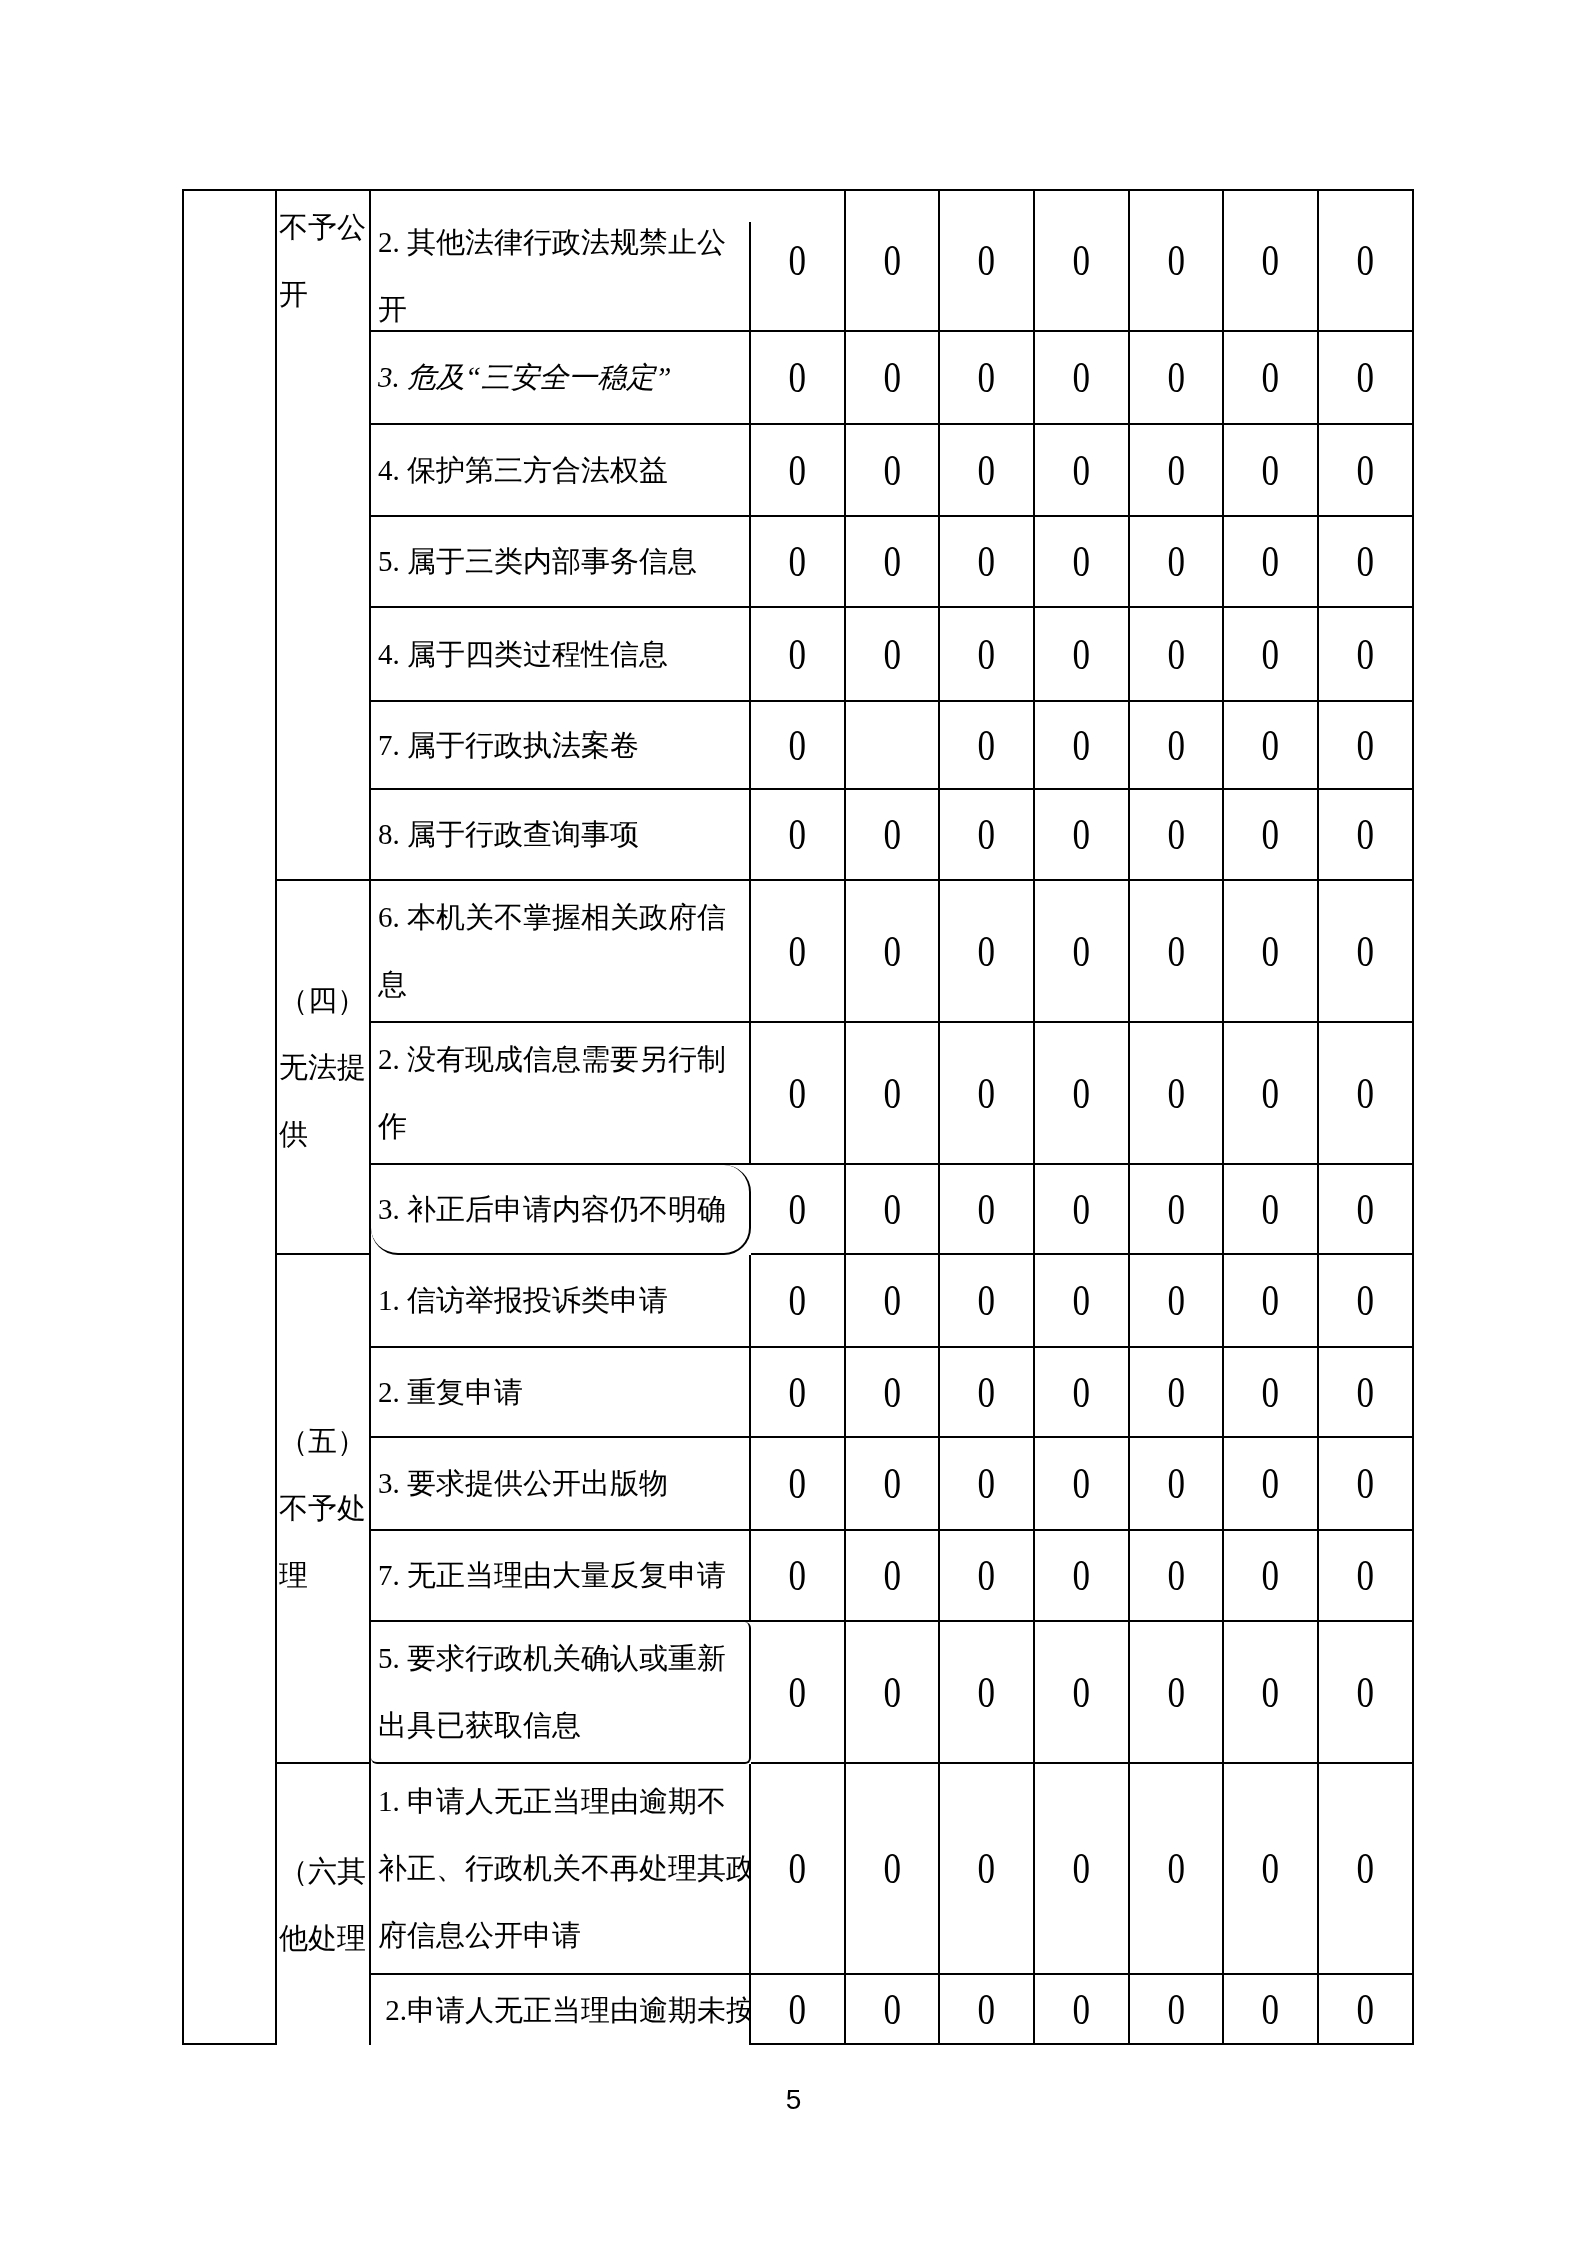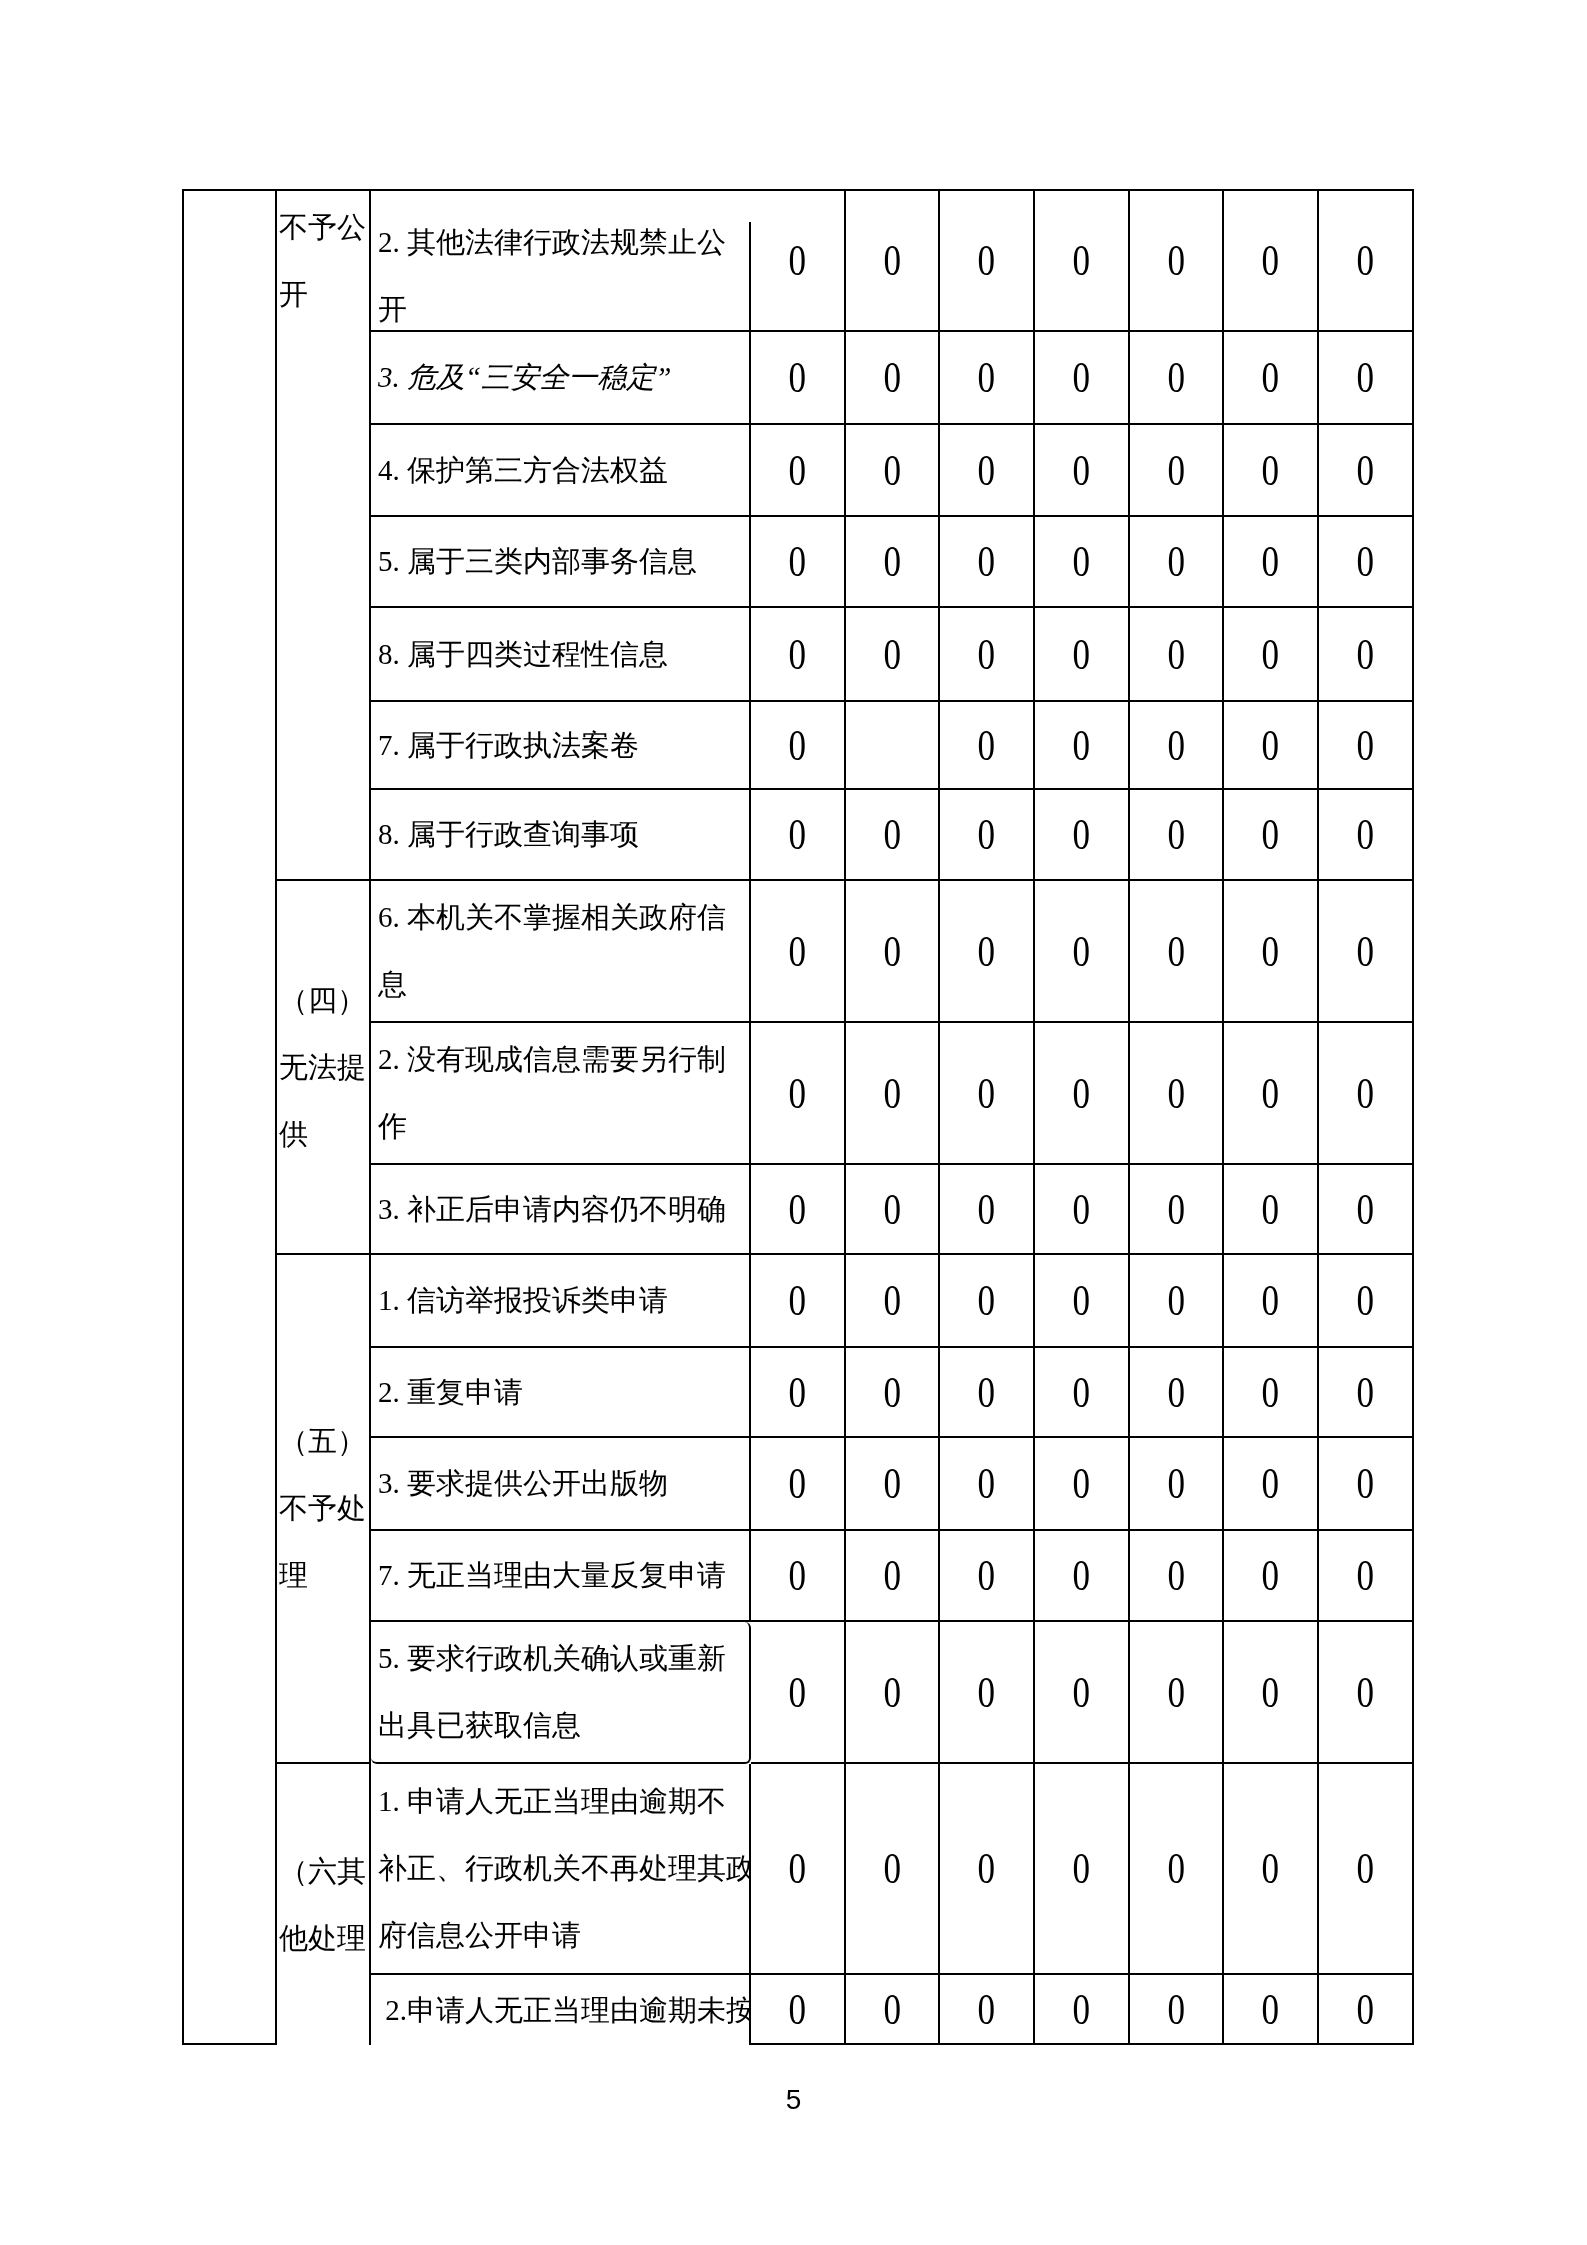--- a/index.html
+++ b/index.html
@@ -66,21 +66,21 @@
     <div class="cell val-cell" style="grid-area: 3 / 9 / 4 / 10;"><span class="zero">0</span></div>
     <div class="cell val-cell" style="grid-area: 3 / 10 / 4 / 11;"><span class="zero">0</span></div>
     <div class="cell label-cell" style="grid-area: 4 / 3 / 5 / 4;">5. 属于三类内部事务信息</div>
     <div class="cell val-cell" style="grid-area: 4 / 4 / 5 / 5;"><span class="zero">0</span></div>
     <div class="cell val-cell" style="grid-area: 4 / 5 / 5 / 6;"><span class="zero">0</span></div>
     <div class="cell val-cell" style="grid-area: 4 / 6 / 5 / 7;"><span class="zero">0</span></div>
     <div class="cell val-cell" style="grid-area: 4 / 7 / 5 / 8;"><span class="zero">0</span></div>
     <div class="cell val-cell" style="grid-area: 4 / 8 / 5 / 9;"><span class="zero">0</span></div>
     <div class="cell val-cell" style="grid-area: 4 / 9 / 5 / 10;"><span class="zero">0</span></div>
     <div class="cell val-cell" style="grid-area: 4 / 10 / 5 / 11;"><span class="zero">0</span></div>
-    <div class="cell label-cell" style="grid-area: 5 / 3 / 6 / 4;">8. 属于四类过程性信息</div>
+    <div class="cell label-cell" style="grid-area: 5 / 3 / 6 / 4;">4. 属于四类过程性信息</div>
     <div class="cell val-cell" style="grid-area: 5 / 4 / 6 / 5;"><span class="zero">0</span></div>
     <div class="cell val-cell" style="grid-area: 5 / 5 / 6 / 6;"><span class="zero">0</span></div>
     <div class="cell val-cell" style="grid-area: 5 / 6 / 6 / 7;"><span class="zero">0</span></div>
     <div class="cell val-cell" style="grid-area: 5 / 7 / 6 / 8;"><span class="zero">0</span></div>
     <div class="cell val-cell" style="grid-area: 5 / 8 / 6 / 9;"><span class="zero">0</span></div>
     <div class="cell val-cell" style="grid-area: 5 / 9 / 6 / 10;"><span class="zero">0</span></div>
     <div class="cell val-cell" style="grid-area: 5 / 10 / 6 / 11;"><span class="zero">0</span></div>
     <div class="cell label-cell" style="grid-area: 6 / 3 / 7 / 4;">7. 属于行政执法案卷</div>
     <div class="cell val-cell" style="grid-area: 6 / 4 / 7 / 5;"><span class="zero">0</span></div>
     <div class="cell val-cell" style="grid-area: 6 / 5 / 7 / 6;"><span class="zero"></span></div>
@@ -111,21 +111,21 @@
     <div class="cell val-cell" style="grid-area: 8 / 10 / 9 / 11;"><span class="zero">0</span></div>
     <div class="cell label-cell" style="grid-area: 9 / 3 / 10 / 4;">2. 没有现成信息需要另行制
 作</div>
     <div class="cell val-cell" style="grid-area: 9 / 4 / 10 / 5;"><span class="zero">0</span></div>
     <div class="cell val-cell" style="grid-area: 9 / 5 / 10 / 6;"><span class="zero">0</span></div>
     <div class="cell val-cell" style="grid-area: 9 / 6 / 10 / 7;"><span class="zero">0</span></div>
     <div class="cell val-cell" style="grid-area: 9 / 7 / 10 / 8;"><span class="zero">0</span></div>
     <div class="cell val-cell" style="grid-area: 9 / 8 / 10 / 9;"><span class="zero">0</span></div>
     <div class="cell val-cell" style="grid-area: 9 / 9 / 10 / 10;"><span class="zero">0</span></div>
     <div class="cell val-cell" style="grid-area: 9 / 10 / 10 / 11;"><span class="zero">0</span></div>
-    <div class="cell label-cell" style="grid-area: 10 / 3 / 11 / 4;">3. 补正后申请内容仍不明确</div>
+    <div class="cell label-cell" style="grid-area: 10 / 3 / 11 / 4; border-radius: 27px;">3. 补正后申请内容仍不明确</div>
     <div class="cell val-cell" style="grid-area: 10 / 4 / 11 / 5;"><span class="zero">0</span></div>
     <div class="cell val-cell" style="grid-area: 10 / 5 / 11 / 6;"><span class="zero">0</span></div>
     <div class="cell val-cell" style="grid-area: 10 / 6 / 11 / 7;"><span class="zero">0</span></div>
     <div class="cell val-cell" style="grid-area: 10 / 7 / 11 / 8;"><span class="zero">0</span></div>
     <div class="cell val-cell" style="grid-area: 10 / 8 / 11 / 9;"><span class="zero">0</span></div>
     <div class="cell val-cell" style="grid-area: 10 / 9 / 11 / 10;"><span class="zero">0</span></div>
     <div class="cell val-cell" style="grid-area: 10 / 10 / 11 / 11;"><span class="zero">0</span></div>
     <div class="cell cat-cell" style="grid-area: 11 / 2 / 16 / 3;">（五）
 不予处
 理</div>

